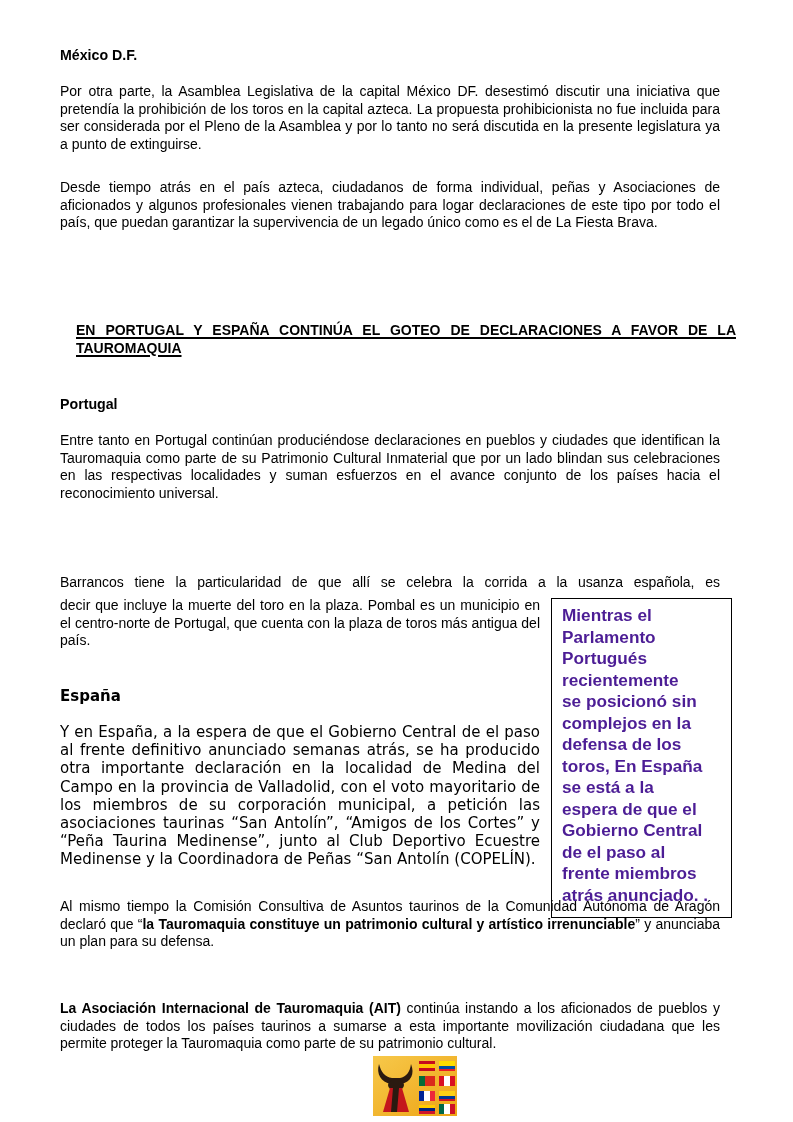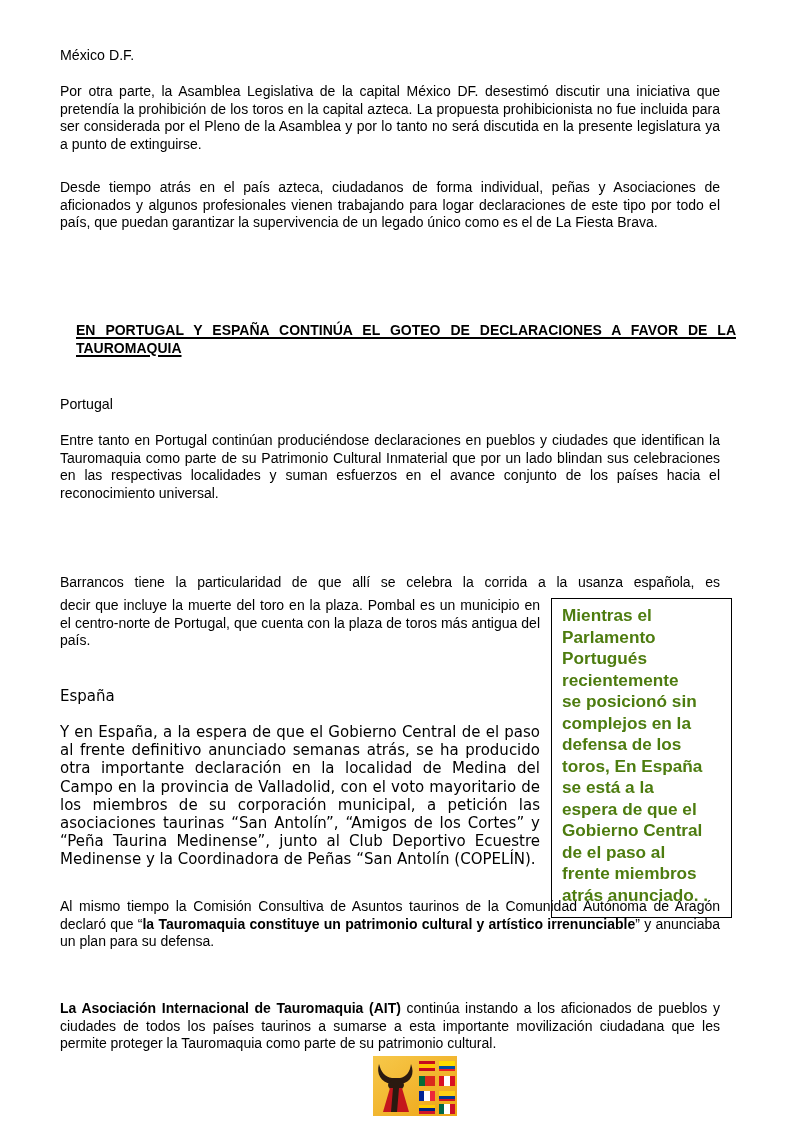--- a/index.html
+++ b/index.html
@@ -2,27 +2,27 @@
 <html><head>
 <meta charset="utf-8">
 <style>
   html, body { margin: 0; padding: 0; background: #ffffff; }
   body { width: 793px; height: 1122px; position: relative; overflow: hidden;
          font-family: "Liberation Sans", sans-serif; color: #000; }
   .page { position: absolute; left: 0; top: 0; width: 793px; height: 1122px; }
   .blk { position: absolute; left: 60px; width: 660px; font-size: 14px; line-height: 17.6px;
          text-align: justify; margin: 0; }
   .blk.narrow { width: 480px; }
-  .h { font-weight: normal; font-size: 14.2px; }
+  .h { font-weight: bold; font-size: 14.2px; }
   .title { font-weight: bold; text-decoration: underline; text-decoration-thickness: 1.5px; text-underline-offset: 2px; margin-left: 16px; }
   .last-just { text-align-last: justify; }
   .callout { position: absolute; left: 551px; top: 598px; width: 181px; height: 320px;
              border: 1px solid #000; box-sizing: border-box; padding: 6px 0 0 10px;
              font-family: "Liberation Sans", sans-serif; font-weight: bold; font-size: 17.2px;
-             line-height: 21.5px; color: #4d7c0f; }
+             line-height: 21.5px; color: #4c1d95; }
   .callout span { display: block; white-space: nowrap; }
   .b { font-weight: bold; }
   .logo { position: absolute; left: 373px; top: 1056px; width: 84px; height: 60px; }
   .espana-font { font-family: "DejaVu Sans", "Liberation Sans", sans-serif; font-size: 15px; }
 </style>
 </head>
 <body>
 
 <div class="page">
 

